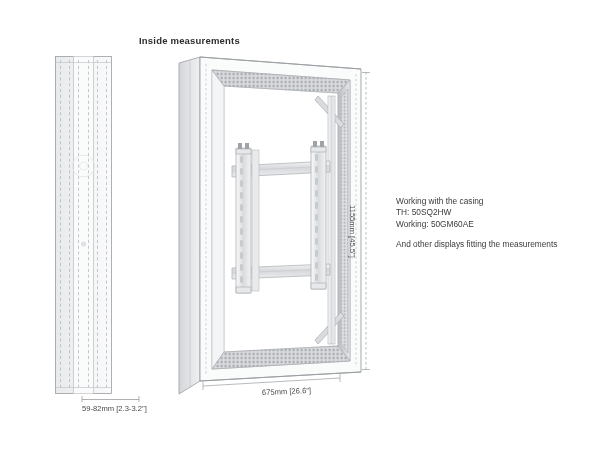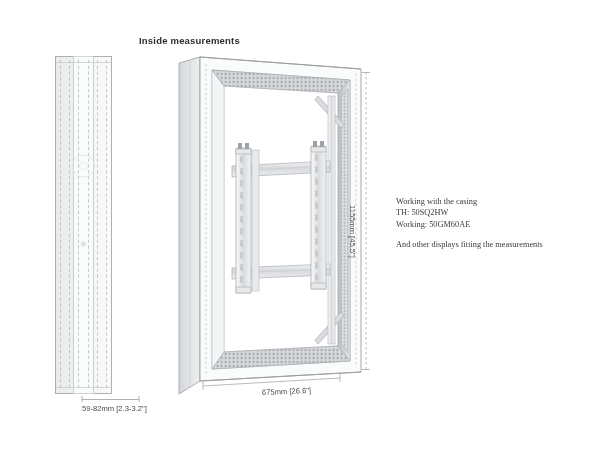--- a/index.html
+++ b/index.html
@@ -16,21 +16,20 @@
   
   #title{
     position:absolute;left:139px;top:35px;
     font-size:9.5px;font-weight:bold;letter-spacing:.2px;
     color:#2e2e2e;white-space:nowrap;
   }
   #notes{
     position:absolute;left:396px;top:196px;
     font-size:8.3px;line-height:11.4px;color:#3b3b3b;
     white-space:nowrap;
-    font-family:Liberation Serif, serif;
   }
   #notes .gap{display:block;height:9px;}
 
   .dimtext{
     position:absolute;font-size:7.6px;color:#4a4a4a;white-space:nowrap;
   }
   #dim-depth-text{left:82px;top:404px;}
   #dim-width-text{left:262px;top:388px;transform:rotate(-2.4deg);transform-origin:left center;}
   #dim-height-text{
     left:357px;top:205px;

